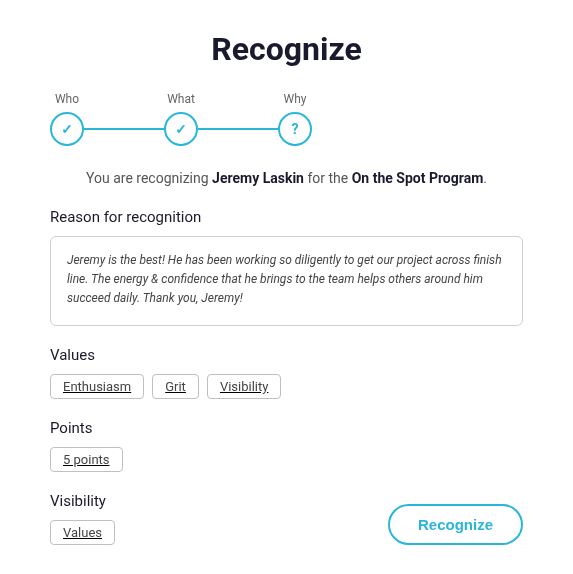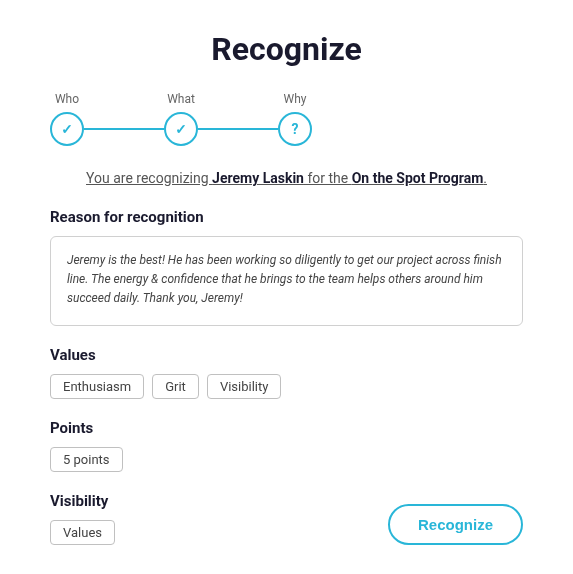--- a/index.html
+++ b/index.html
@@ -73,55 +73,55 @@
       background: #29b6d8;
       margin-top: 20px;
     }
 
     
     .description {
       text-align: center;
       font-size: 14px;
       color: #555;
       margin-bottom: 22px;
-      text-decoration: underline;
     }
 
     .description strong {
       color: #1a1a2e;
       font-weight: 700;
     }
 
     
     .section {
       margin-bottom: 20px;
     }
 
     .section-title {
       font-size: 15px;
-      font-weight: 700;
+      font-weight: 400;
       color: #1a1a2e;
       margin-bottom: 10px;
     }
 
     .reason-box {
       border: 1px solid #d0d0d0;
       border-radius: 6px;
       padding: 14px 16px;
       font-size: 12px;
       color: #444;
       line-height: 1.6;
       min-height: 90px;
       font-style: italic;
     }
 
     .tags {
       display: flex;
       gap: 8px;
       flex-wrap: wrap;
+      text-decoration: underline;
     }
 
     .tag {
       border: 1px solid #c0c0c0;
       border-radius: 4px;
       padding: 4px 12px;
       font-size: 13px;
       color: #444;
       background: #fff;
     }

